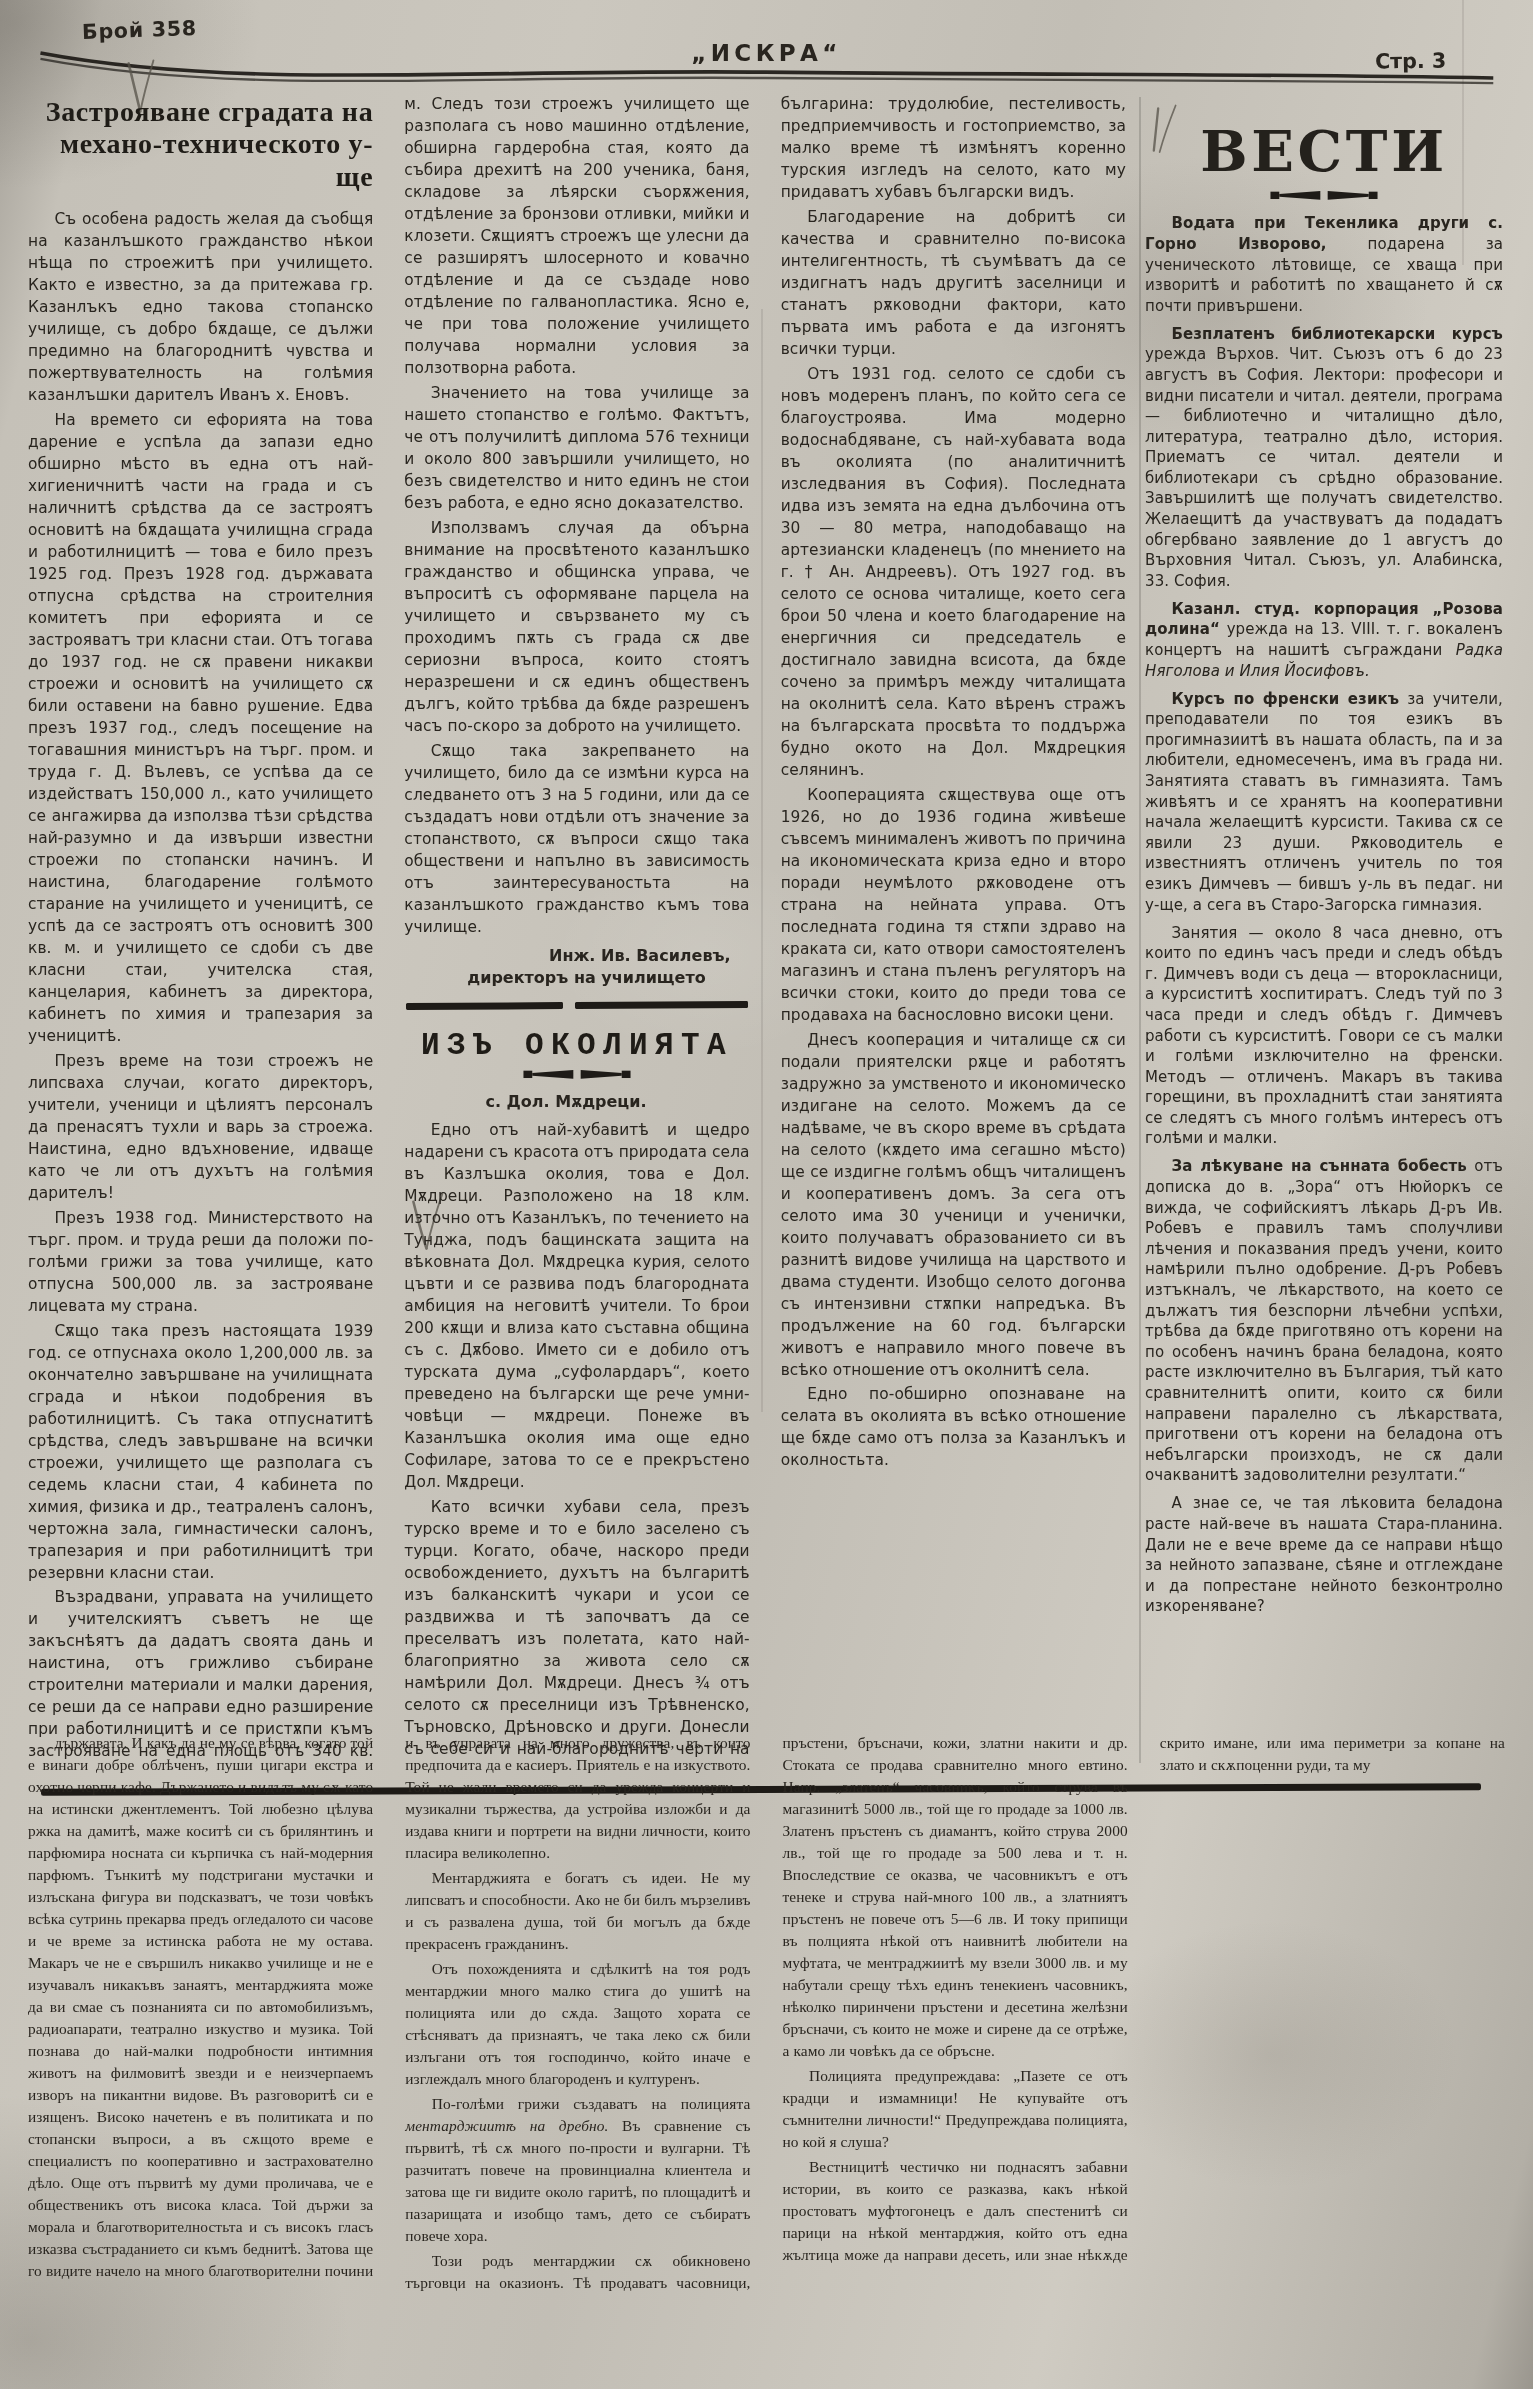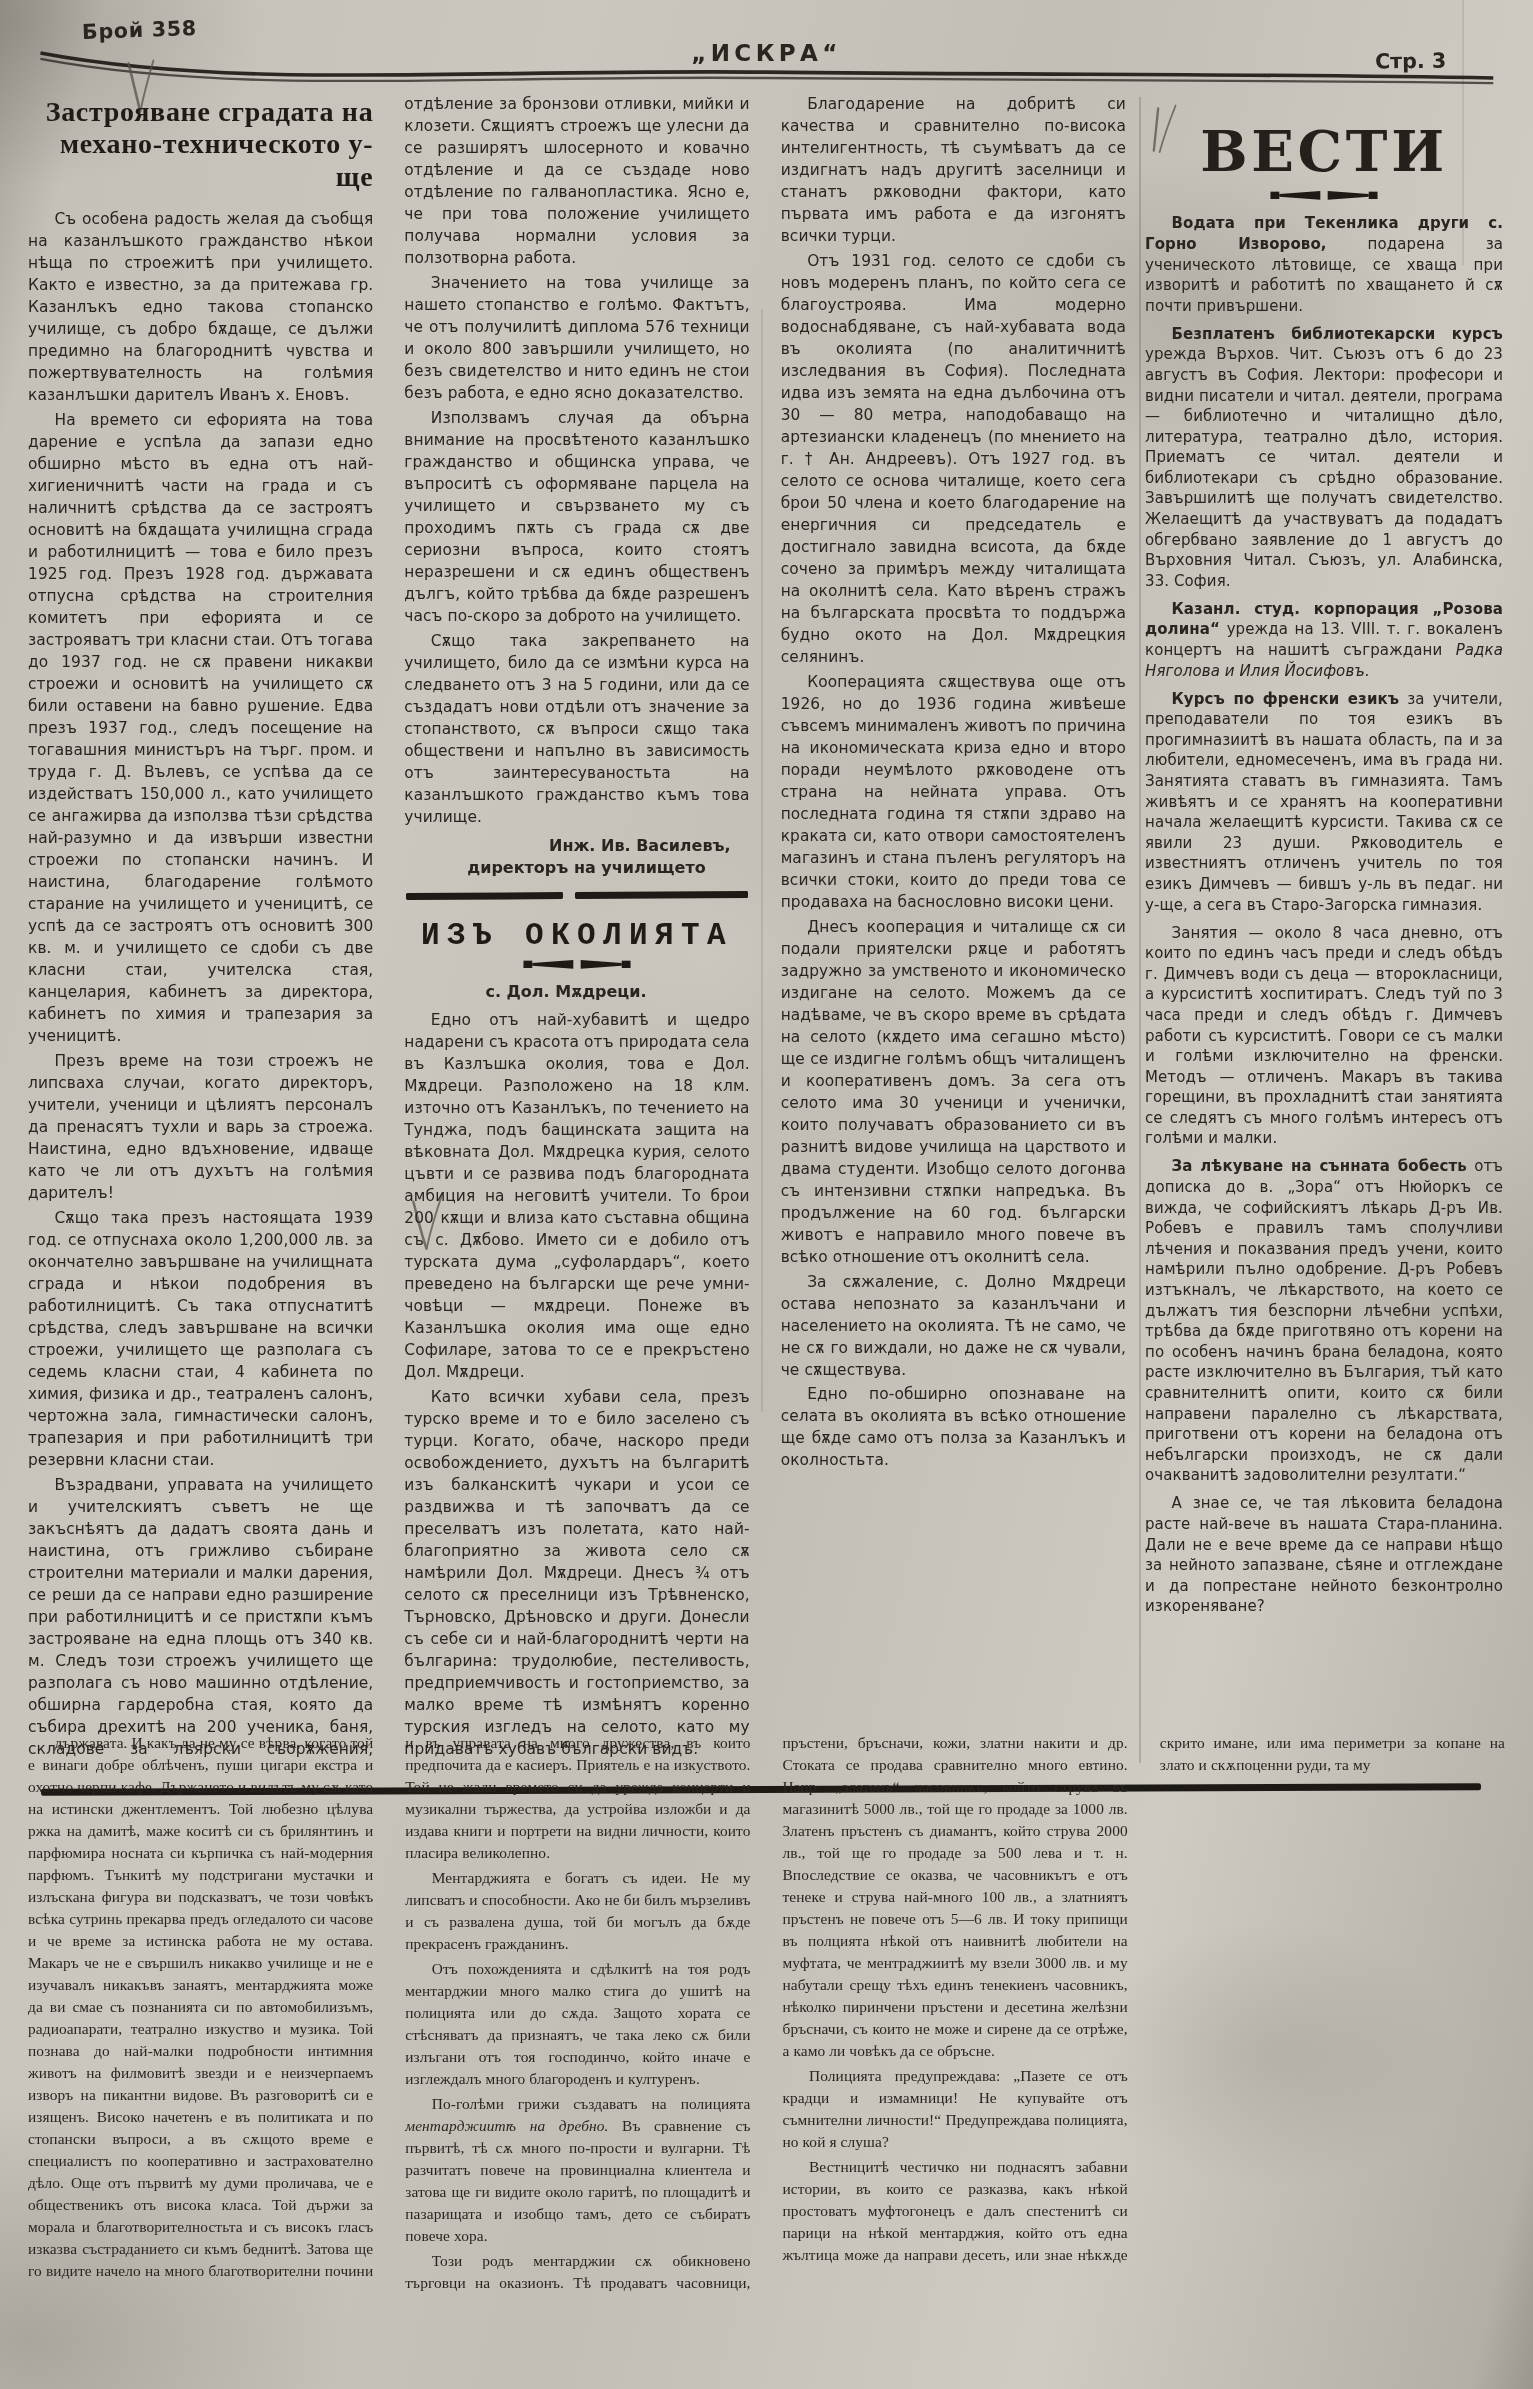--- a/index.html
+++ b/index.html
@@ -89,20 +89,21 @@
 
   <div class="crease" style="left:761px;top:309px;height:1103px;"></div>
   <div class="crease" style="left:1462px;top:0;height:265px;"></div>
 
   <div class="flow3">
 
     <h1 class="school">Застрояване сградата на механо-техническото у-ще</h1>
     <p class="tx">Съ особена радость желая да съобщя на казанлъшкото гражданство нѣкои нѣща по строежитѣ при училището. Както е известно, за да притежава гр. Казанлъкъ едно такова стопанско училище, съ добро бѫдаще, се дължи предимно на благороднитѣ чувства и пожертвувателность на голѣмия казанлъшки дарителъ Иванъ х. Еновъ.</p>
     <p class="tx">На времето си ефорията на това дарение е успѣла да запази едно обширно мѣсто въ една отъ най-хигиеничнитѣ части на града и съ наличнитѣ срѣдства да се застроятъ основитѣ на бѫдащата училищна сграда и работилницитѣ — това е било презъ 1925 год. Презъ 1928 год. държавата отпусна срѣдства на строителния комитетъ при ефорията и се застрояватъ три класни стаи. Отъ тогава до 1937 год. не сѫ правени никакви строежи и основитѣ на училището сѫ били оставени на бавно рушение. Едва презъ 1937 год., следъ посещение на тогавашния министъръ на търг. пром. и труда г. Д. Вълевъ, се успѣва да се издействатъ 150,000 л., като училището се ангажирва да използва тѣзи срѣдства най-разумно и да извърши известни строежи по стопански начинъ. И наистина, благодарение голѣмото старание на училището и ученицитѣ, се успѣ да се застроятъ отъ основитѣ 300 кв. м. и училището се сдоби съ две класни стаи, учителска стая, канцелария, кабинетъ за директора, кабинетъ по химия и трапезария за ученицитѣ.</p>
     <p class="tx">Презъ време на този строежъ не липсваха случаи, когато директоръ, учители, ученици и цѣлиятъ персоналъ да пренасятъ тухли и варь за строежа. Наистина, едно вдъхновение, идваще като че ли отъ духътъ на голѣмия дарителъ!</p>
+    <p class="tx">Презъ 1938 год. Министерството на търг. пром. и труда реши да положи по-голѣми грижи за това училище, като отпусна 500,000 лв. за застрояване лицевата му страна.</p>
     <p class="tx">Сѫщо така презъ настоящата 1939 год. се отпуснаха около 1,200,000 лв. за окончателно завършване на училищната сграда и нѣкои подобрения въ работилницитѣ. Съ така отпуснатитѣ срѣдства, следъ завършване на всички строежи, училището ще разполага съ седемь класни стаи, 4 кабинета по химия, физика и др., театраленъ салонъ, чертожна зала, гимнастически салонъ, трапезария и при работилницитѣ три резервни класни стаи.</p>
     <p class="tx">Възрадвани, управата на училището и учителскиятъ съветъ не ще закъснѣятъ да дадатъ своята дань и наистина, отъ грижливо събиране строителни материали и малки дарения, се реши да се направи едно разширение при работилницитѣ и се пристѫпи къмъ застрояване на една площь отъ 340 кв. м. Следъ този строежъ училището ще разполага съ ново машинно отдѣление, обширна гардеробна стая, която да събира дрехитѣ на 200 ученика, баня, складове за лѣярски съорѫжения, отдѣление за бронзови отливки, мийки и клозети. Сѫщиятъ строежъ ще улесни да се разширятъ шлосерното и ковачно отдѣление и да се създаде ново отдѣление по галванопластика. Ясно е, че при това положение училището получава нормални условия за ползотворна работа.</p>
     <p class="tx">Значението на това училище за нашето стопанство е голѣмо. Фактътъ, че отъ получилитѣ диплома 576 техници и около 800 завършили училището, но безъ свидетелство и нито единъ не стои безъ работа, е едно ясно доказателство.</p>
     <p class="tx">Използвамъ случая да обърна внимание на просвѣтеното казанлъшко гражданство и общинска управа, че въпроситѣ съ оформяване парцела на училището и свързването му съ проходимъ пѫть съ града сѫ две сериозни въпроса, които стоятъ неразрешени и сѫ единъ общественъ дългъ, който трѣбва да бѫде разрешенъ часъ по-скоро за доброто на училището.</p>
     <p class="tx">Сѫщо така закрепването на училището, било да се измѣни курса на следването отъ 3 на 5 години, или да се създадатъ нови отдѣли отъ значение за стопанството, сѫ въпроси сѫщо така обществени и напълно въ зависимость отъ заинтересуваностьта на казанлъшкото гражданство къмъ това училище.</p>
     <div class="sig">
       <span>Инж. Ив. Василевъ,</span>
       <span class="role">директоръ на училището</span>
     </div>
 
@@ -119,21 +120,20 @@
         <rect x="136" y="5" width="12" height="10" fill="#1e1b17"></rect>
       </svg>
       <div class="dateline">с. Дол. Мѫдреци.</div>
     </div>
     <p class="tx">Едно отъ най-хубавитѣ и щедро надарени съ красота отъ природата села въ Казлъшка околия, това е Дол. Мѫдреци. Разположено на 18 клм. източно отъ Казанлъкъ, по течението на Тунджа, подъ бащинската защита на вѣковната Дол. Мѫдрецка курия, селото цъвти и се развива подъ благородната амбиция на неговитѣ учители. То брои 200 кѫщи и влиза като съставна община съ с. Дѫбово. Името си е добило отъ турската дума „суфолардаръ“, което преведено на български ще рече умни-човѣци — мѫдреци. Понеже въ Казанлъшка околия има още едно Софиларе, затова то се е прекръстено Дол. Мѫдреци.</p>
     <p class="tx">Като всички хубави села, презъ турско време и то е било заселено съ турци. Когато, обаче, наскоро преди освобождението, духътъ на българитѣ изъ балканскитѣ чукари и усои се раздвижва и тѣ започватъ да се преселватъ изъ полетата, като най-благоприятно за живота село сѫ намѣрили Дол. Мѫдреци. Днесъ ¾ отъ селото сѫ преселници изъ Трѣвненско, Търновско, Дрѣновско и други. Донесли съ себе си и най-благороднитѣ черти на българина: трудолюбие, пестеливость, предприемчивость и гостоприемство, за малко време тѣ измѣнятъ коренно турския изгледъ на селото, като му придаватъ хубавъ български видъ.</p>
     <p class="tx">Благодарение на добритѣ си качества и сравнително по-висока интелигентность, тѣ съумѣватъ да се издигнатъ надъ другитѣ заселници и станатъ рѫководни фактори, като първата имъ работа е да изгонятъ всички турци.</p>
     <p class="tx">Отъ 1931 год. селото се сдоби съ новъ модеренъ планъ, по който сега се благоустроява. Има модерно водоснабдяване, съ най-хубавата вода въ околията (по аналитичнитѣ изследвания въ София). Последната идва изъ земята на една дълбочина отъ 30 — 80 метра, наподобаващо на артезиански кладенецъ (по мнението на г. † Ан. Андреевъ). Отъ 1927 год. въ селото се основа читалище, което сега брои 50 члена и което благодарение на енергичния си председатель е достигнало завидна всисота, да бѫде сочено за примѣръ между читалищата на околнитѣ села. Като вѣренъ стражъ на българската просвѣта то поддържа будно окото на Дол. Мѫдрецкия селянинъ.</p>
     <p class="tx">Кооперацията сѫществува още отъ 1926, но до 1936 година живѣеше съвсемъ минималенъ животъ по причина на икономическата криза едно и второ поради неумѣлото рѫководене отъ страна на нейната управа. Отъ последната година тя стѫпи здраво на краката си, като отвори самостоятеленъ магазинъ и стана пъленъ регуляторъ на всички стоки, които до преди това се продаваха на баснословно високи цени.</p>
     <p class="tx">Днесъ кооперация и читалище сѫ си подали приятелски рѫце и работятъ задружно за умственото и икономическо издигане на селото. Можемъ да се надѣваме, че въ скоро време въ срѣдата на селото (кѫдето има сегашно мѣсто) ще се издигне голѣмъ общъ читалищенъ и кооперативенъ домъ. За сега отъ селото има 30 ученици и ученички, които получаватъ образованието си въ разнитѣ видове училища на царството и двама студенти. Изобщо селото догонва съ интензивни стѫпки напредъка. Въ продължение на 60 год. български животъ е направило много повече въ всѣко отношение отъ околнитѣ села.</p>
-    <p class="tx">За сѫжаление, с. Долно Мѫдреци остава непознато за казанлъчани и населението на околията. Тѣ не само, че не сѫ го виждали, но даже не сѫ чували, че сѫществува.</p>
     <p class="tx">Едно по-обширно опознаване на селата въ околията въ всѣко отношение ще бѫде само отъ полза за Казанлъкъ и околностьта.</p>
 
   </div>
 
   <div class="vesti-rule"></div>
   <div class="vesti">
     <h2 class="vesti-title">ВЕСТИ</h2>
     <svg class="orn" width="110" height="14.7" viewBox="0 0 150 20">
       <rect x="2" y="5" width="12" height="10" fill="#1e1b17"></rect>
       <path d="M14 8 L70 4 L70 16 L14 12 Z" fill="#1e1b17"></path>

